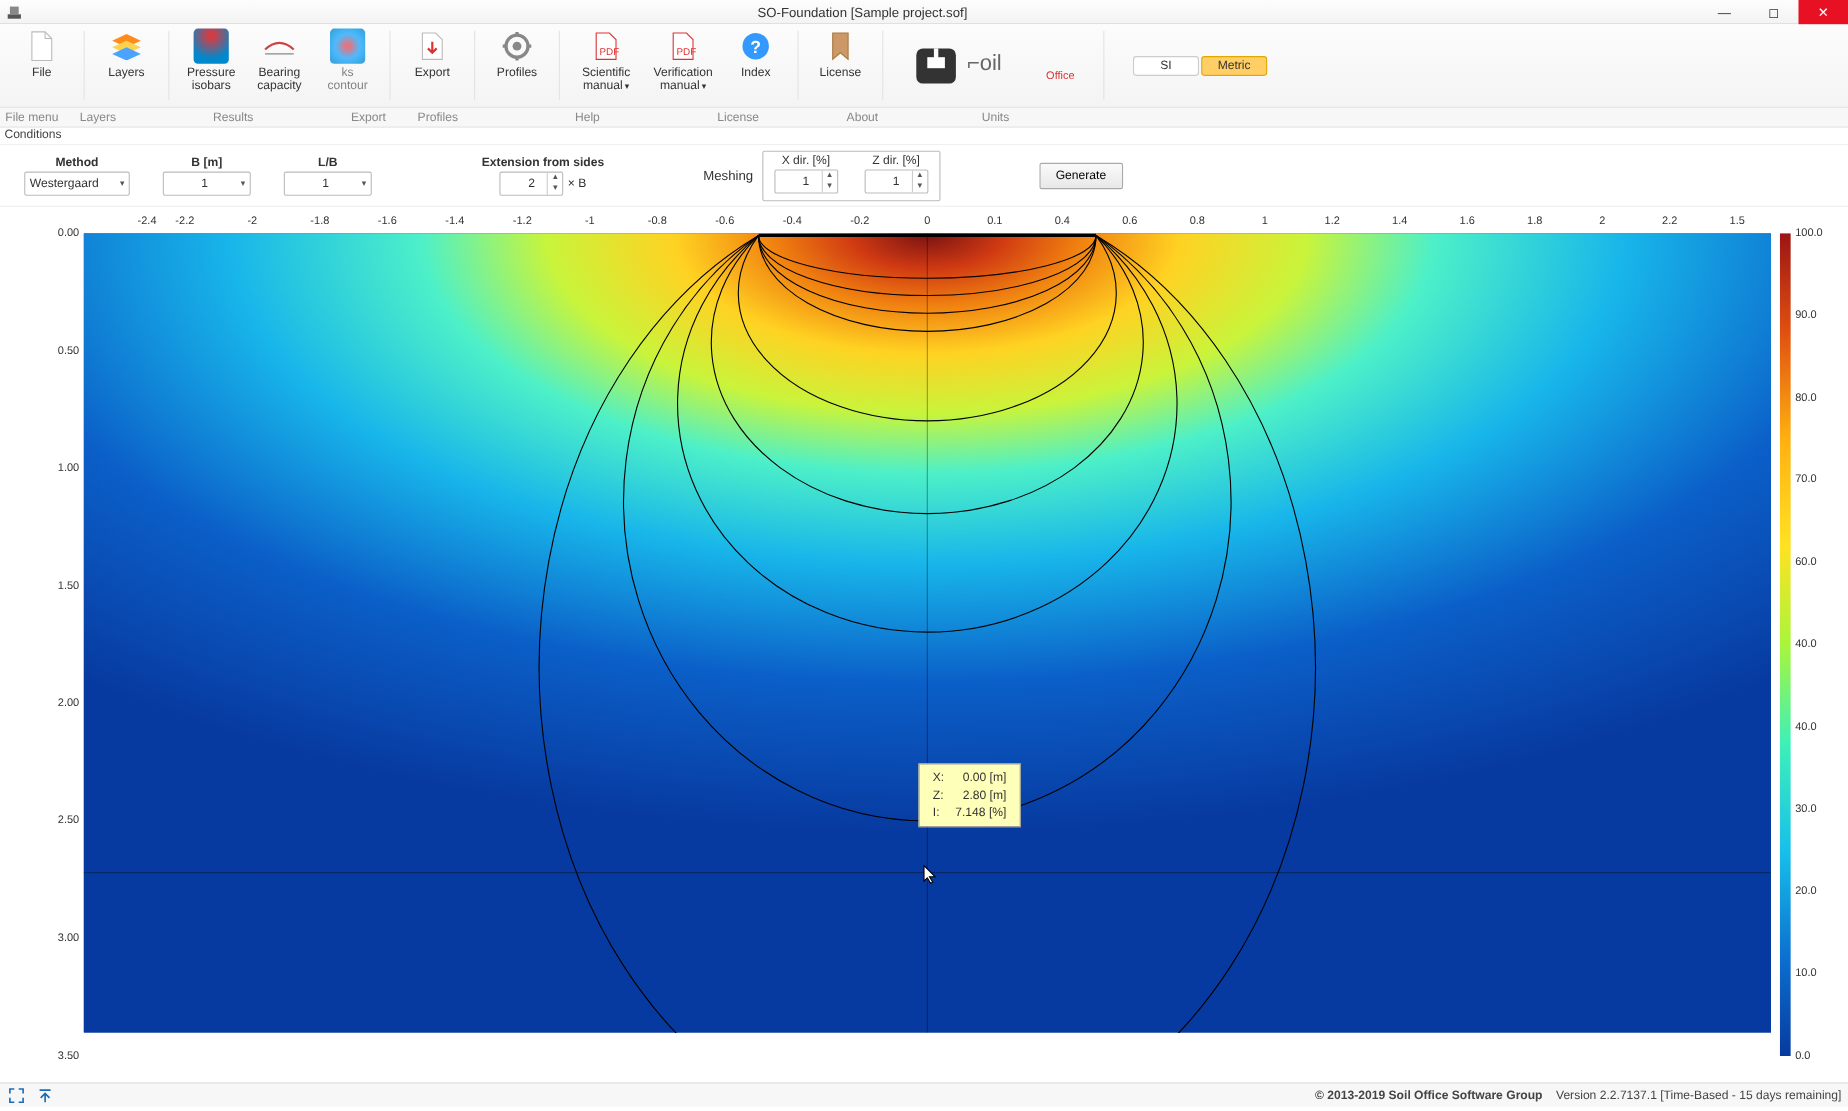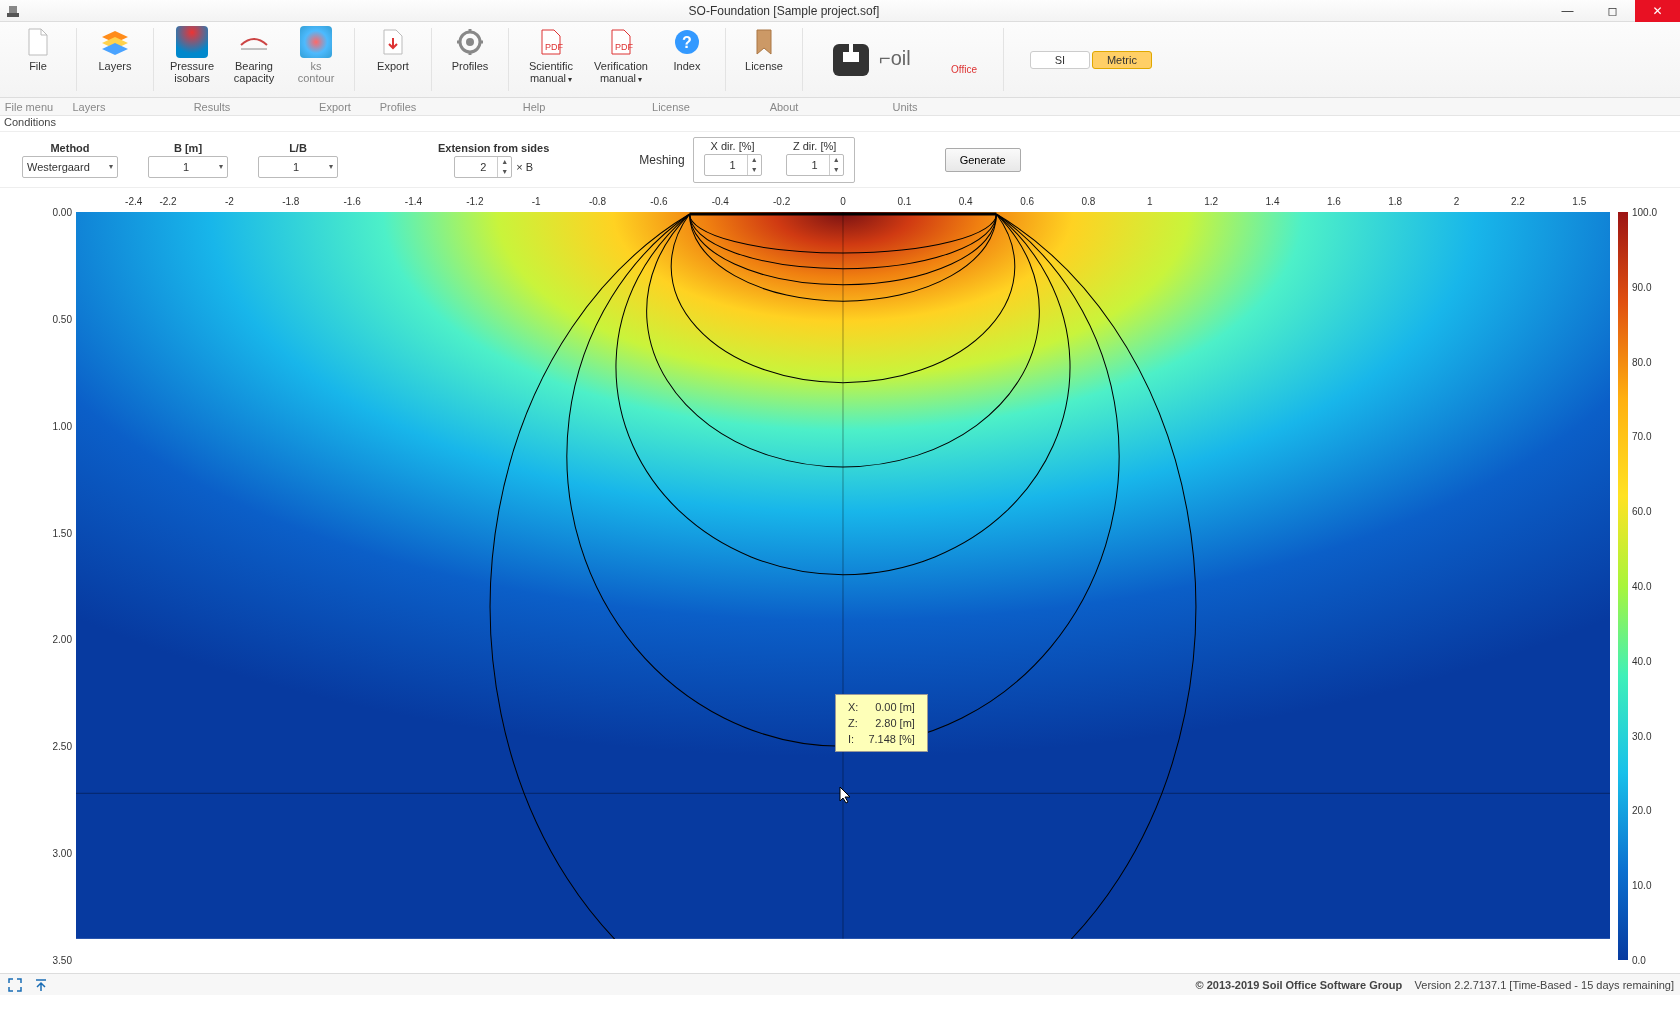--- a/index.html
+++ b/index.html
@@ -56,21 +56,21 @@
   .yaxis { position: absolute; left: -40px; top: 0; bottom: 0; width: 36px; }
   .yaxis .tick { position: absolute; right: 0; font-size: 10px; color: #333; transform: translateY(-50%); }
   .legend { position: absolute; right: -50px; top: 0; bottom: 0; width: 42px; }
   .legend .bar { position: absolute; left: 0; top: 0; bottom: 0; width: 10px; }
   .legend .ltick { position: absolute; left: 14px; font-size: 10px; color: #333; transform: translateY(-50%); }
   .tooltip { position: absolute; background: #feffb8; border: 1px solid #999; font-size: 11px; padding: 3px 6px; line-height: 14px; z-index: 10; }
   .tooltip table td { font-size: 11px; padding: 0 4px; }
   .cursor-arrow { position: absolute; z-index: 11; font-size: 14px; color: #000; }
 
   
-  .status { position: absolute; bottom: 15px; left: 0; right: 0; height: 22px; background: #f7f7f7; border-top: 1px solid #ddd; display: flex; align-items: center; justify-content: space-between; padding: 0 6px; font-size: 11px; color: #444; }
+  .status { position: absolute; bottom: 4px; left: 0; right: 0; height: 22px; background: #f7f7f7; border-top: 1px solid #ddd; display: flex; align-items: center; justify-content: space-between; padding: 0 6px; font-size: 11px; color: #444; }
   .status .tools { display: flex; gap: 8px; }
   .status .tools span { width: 18px; height: 18px; display: inline-flex; align-items: center; justify-content: center; color: #1a6db5; }
 
   svg { display: block; }
 </style>
 </head>
 <body>
 
 <div class="titlebar">
   <div class="appicon">

